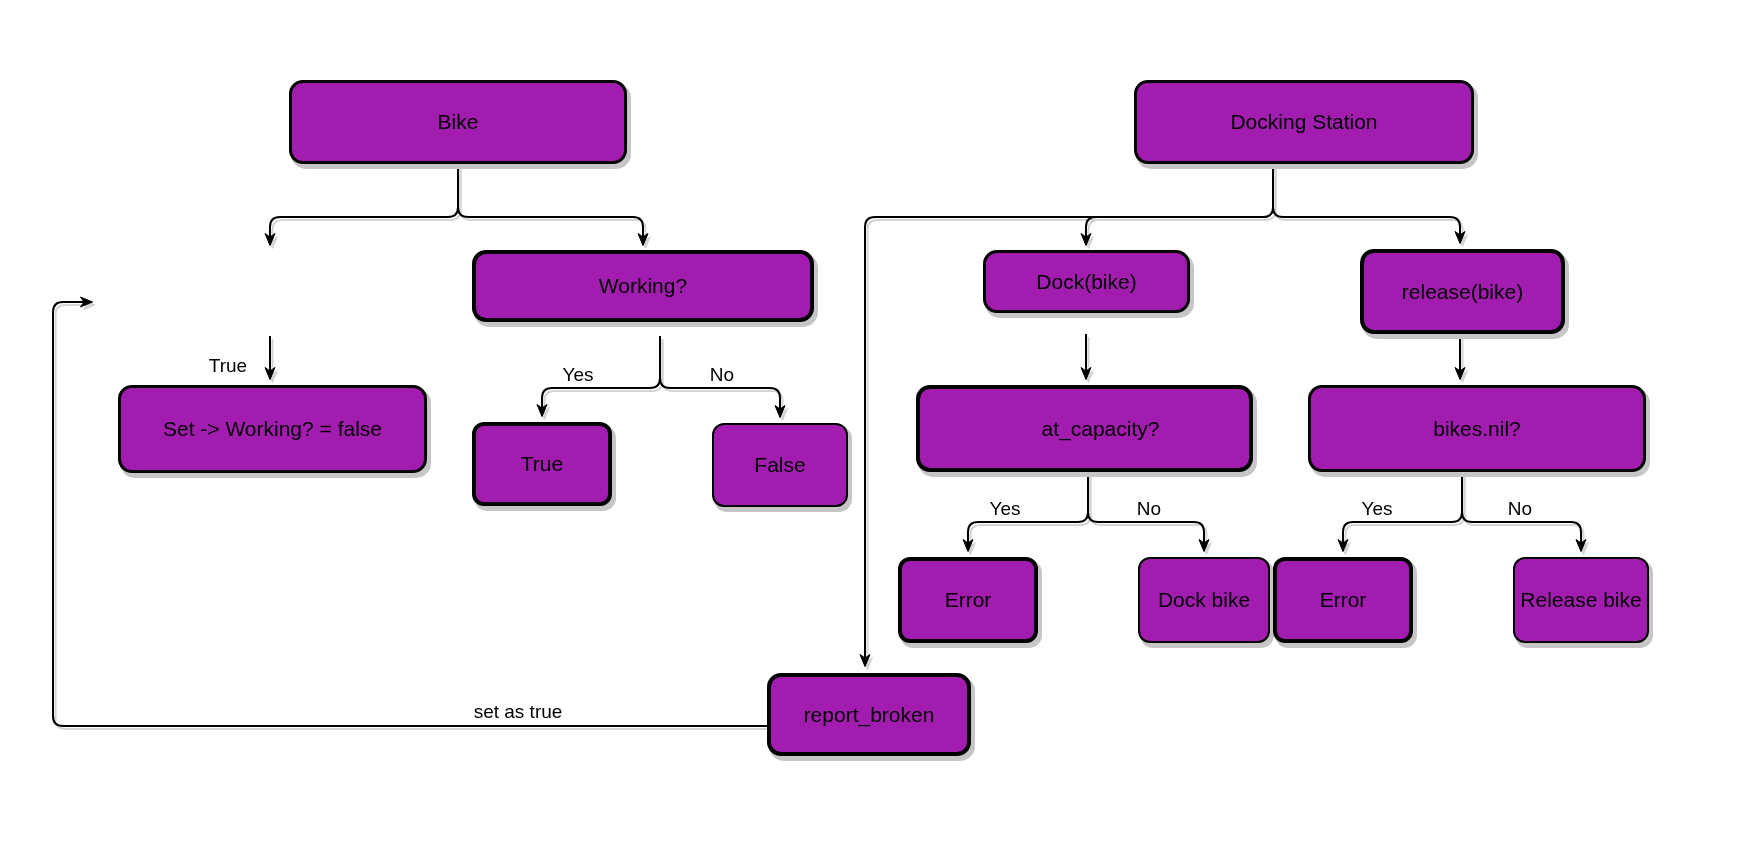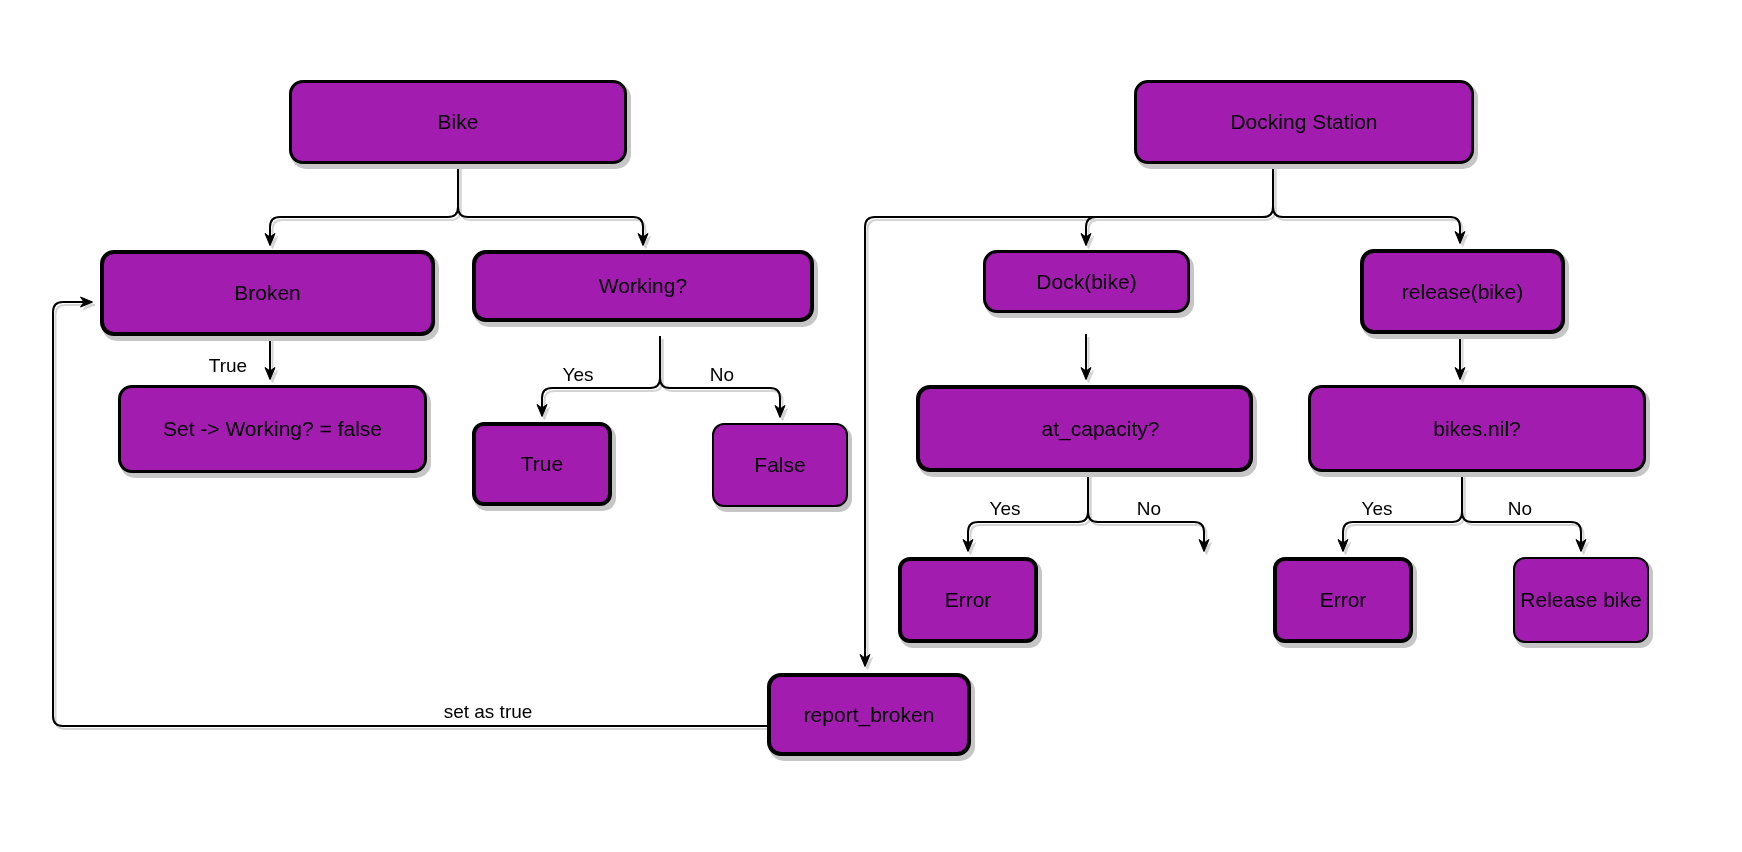--- a/index.html
+++ b/index.html
@@ -72,40 +72,40 @@
       <path d="M1462,472 V512 Q1462,522 1452,522 H1353 Q1343,522 1343,532 V551" marker-end="url(#ah)"></path>
       <path d="M1462,472 V512 Q1462,522 1472,522 H1571 Q1581,522 1581,532 V551" marker-end="url(#ah)"></path>
       <path d="M767,726 H63 Q53,726 53,716 V312 Q53,302 63,302 H92" marker-end="url(#ah)"></path>
     </g>
   </svg>
 
   <div class="node" style="left:289px;top:80px;width:338px;height:84px;">Bike</div>
 
   <div class="node" style="left:1103px;top:80px;width:340px;height:84px;margin-left:31px;">Docking Station</div>
 
-  <div class="node heavy" style="left:100px;top:250px;width:335px;height:86px;">Broken</div>
 
   <div class="node heavy" style="left:472px;top:250px;width:342px;height:72px;">Working?</div>
 
   <div class="node" style="left:983px;top:250px;width:207px;height:63px;">Dock(bike)</div>
 
   <div class="node" style="left:118px;top:385px;width:309px;height:88px;">Set -&gt; Working? = false</div>
 
   <div class="node heavy" style="left:1360px;top:249px;width:205px;height:85px;">release(bike)</div>
 
   <div class="node heavy small" style="left:472px;top:422px;width:140px;height:84px;">True</div>
 
   <div class="node light small" style="left:712px;top:423px;width:136px;height:84px;">False</div>
 
   <div class="node heavy" style="left:916px;top:385px;width:337px;height:87px;padding-left:32px;">at_capacity?</div>
 
   <div class="node" style="left:1292px;top:385px;width:338px;height:87px;margin-left:16px;">bikes.nil?</div>
 
   <div class="node heavy small" style="left:898px;top:557px;width:140px;height:86px;">Error</div>
 
+  <div class="node light small" style="left:1138px;top:557px;width:132px;height:86px;">Dock bike</div>
 
   <div class="node heavy small" style="left:1273px;top:557px;width:140px;height:86px;">Error</div>
 
   <div class="node light small" style="left:1513px;top:557px;width:136px;height:86px;">Release bike</div>
 
   <div class="node heavy" style="left:767px;top:673px;width:204px;height:83px;">report_broken</div>
 
   <div class="edge-label" style="left:228px;top:366px;">True</div>
 
   <div class="edge-label" style="left:578px;top:375px;">Yes</div>
@@ -113,15 +113,15 @@
   <div class="edge-label" style="left:722px;top:375px;">No</div>
 
   <div class="edge-label" style="left:1005px;top:509px;">Yes</div>
 
   <div class="edge-label" style="left:1149px;top:509px;">No</div>
 
   <div class="edge-label" style="left:1377px;top:509px;">Yes</div>
 
   <div class="edge-label" style="left:1520px;top:509px;">No</div>
 
-  <div class="edge-label" style="left:488px;top:712px;">set as true</div>
+  <div class="edge-label" style="left:518px;top:712px;">set as true</div>
 
 </div>
 
 </body></html>

